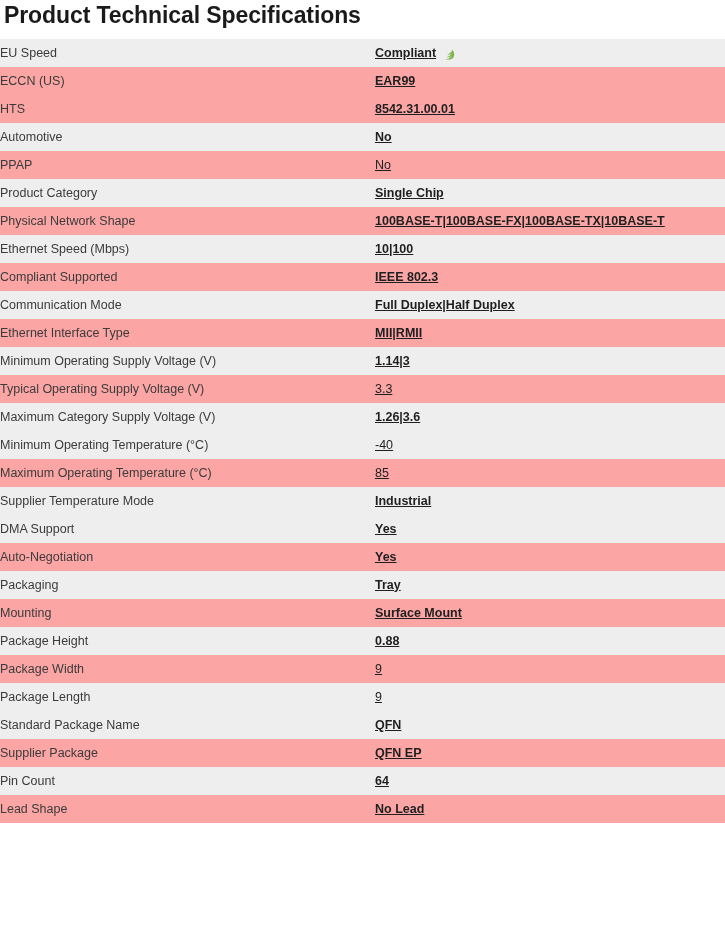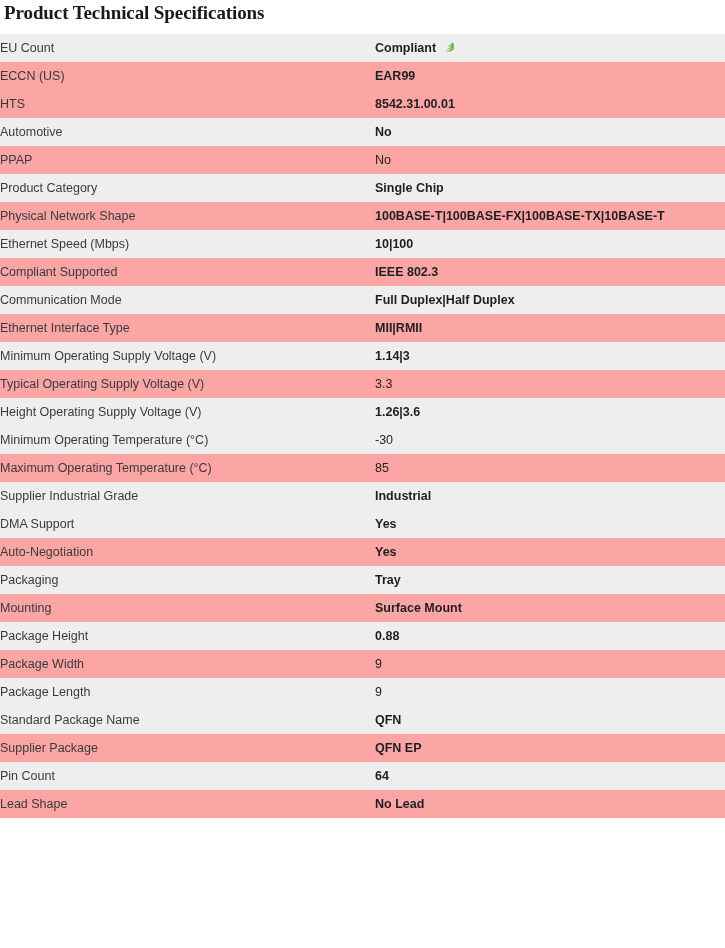--- a/index.html
+++ b/index.html
@@ -11,27 +11,26 @@
     width: 725px;
     font-family: "Liberation Sans", sans-serif;
     color: #333333;
     -webkit-font-smoothing: antialiased;
   }
   .page {
     width: 725px;
     box-sizing: border-box;
   }
   .page-title {
-    font-size: 19px;
+    font-size: 23px;
     font-weight: bold;
     color: #1a1a1a;
     padding: 2px 0 10px 4px;
     margin: 0;
     letter-spacing: -0.1px;
-    font-family: Liberation Serif, serif;
   }
   table.spec-table {
     width: 725px;
     border-collapse: collapse;
     table-layout: fixed;
   }
   table.spec-table tr {
     height: 28px;
   }
   table.spec-table td {
@@ -68,34 +67,35 @@
   }
   .leaf-icon {
     display: inline-block;
     width: 14px;
     height: 12px;
     margin-left: 8px;
     vertical-align: -2px;
   }
   .value-wrap {
     display: inline-flex;
-    align-items: flex-start;
+    align-items: flex-end;
+    text-decoration: underline;
   }
 </style>
 </head>
 <body>
 
 <div class="page">
 
   <h1 class="page-title">Product Technical Specifications</h1>
 
   <table class="spec-table">
     <tbody>
         <tr class="row-shaded">
-          <td class="attr-cell">EU Count</td>
+          <td class="attr-cell">EU Speed</td>
           <td class="value-cell"><span class="value-wrap">
               <span class="value-bold">Compliant</span>
               <span class="leaf-icon"><svg viewBox="0 0 16 14" width="14" height="12" xmlns="http://www.w3.org/2000/svg">
                   <path d="M1 12 C4 12 7 11 9 8 C7 9.5 4.5 10 2.5 9.8 C5 9 7.5 7.5 9 5.2 C7.2 6.4 5 7 3.4 6.8 C6 5.8 8.6 3.8 10 1 C11.6 4 12.4 7.2 11 9.6 C9.6 12 6 13 1 12 Z" fill="#7ab648"></path>
                 </svg></span>
             </span></td>
         </tr>
         <tr class="row-plain">
           <td class="attr-cell">ECCN (US)</td>
           <td class="value-cell"><span class="value-wrap">
@@ -162,39 +162,39 @@
               <span class="value-bold">1.14|3</span>
             </span></td>
         </tr>
         <tr class="row-plain">
           <td class="attr-cell">Typical Operating Supply Voltage (V)</td>
           <td class="value-cell"><span class="value-wrap">
               <span class="value-normal">3.3</span>
             </span></td>
         </tr>
         <tr class="row-shaded">
-          <td class="attr-cell">Height Operating Supply Voltage (V)</td>
+          <td class="attr-cell">Maximum Category Supply Voltage (V)</td>
           <td class="value-cell"><span class="value-wrap">
               <span class="value-bold">1.26|3.6</span>
             </span></td>
         </tr>
         <tr class="row-shaded">
           <td class="attr-cell">Minimum Operating Temperature (°C)</td>
           <td class="value-cell"><span class="value-wrap">
-              <span class="value-normal">-30</span>
+              <span class="value-normal">-40</span>
             </span></td>
         </tr>
         <tr class="row-plain">
           <td class="attr-cell">Maximum Operating Temperature (°C)</td>
           <td class="value-cell"><span class="value-wrap">
               <span class="value-normal">85</span>
             </span></td>
         </tr>
         <tr class="row-shaded">
-          <td class="attr-cell">Supplier Industrial Grade</td>
+          <td class="attr-cell">Supplier Temperature Mode</td>
           <td class="value-cell"><span class="value-wrap">
               <span class="value-bold">Industrial</span>
             </span></td>
         </tr>
         <tr class="row-shaded">
           <td class="attr-cell">DMA Support</td>
           <td class="value-cell"><span class="value-wrap">
               <span class="value-bold">Yes</span>
             </span></td>
         </tr>

